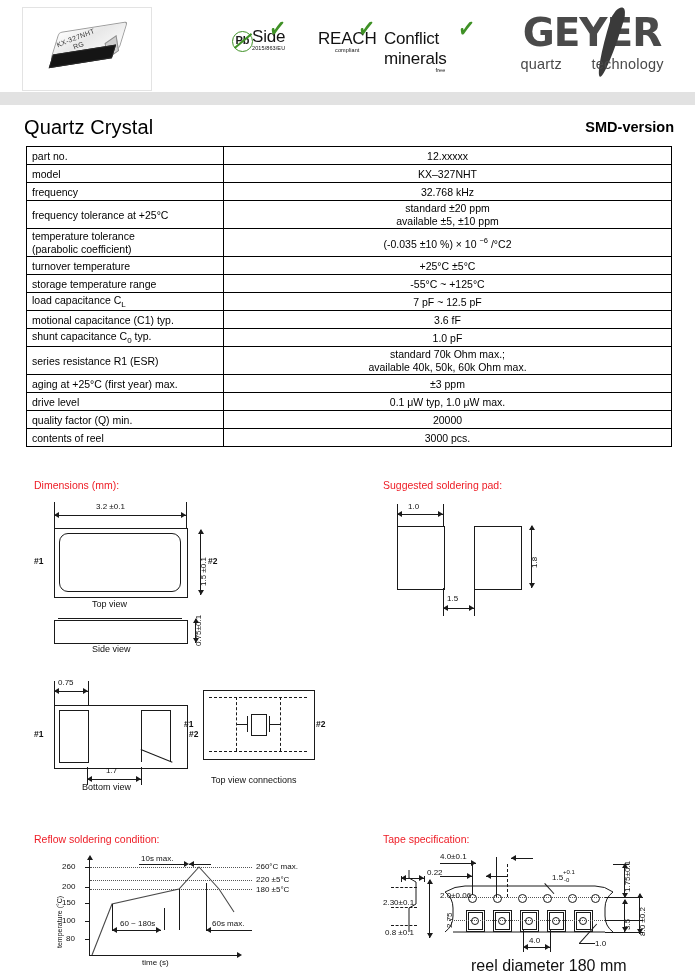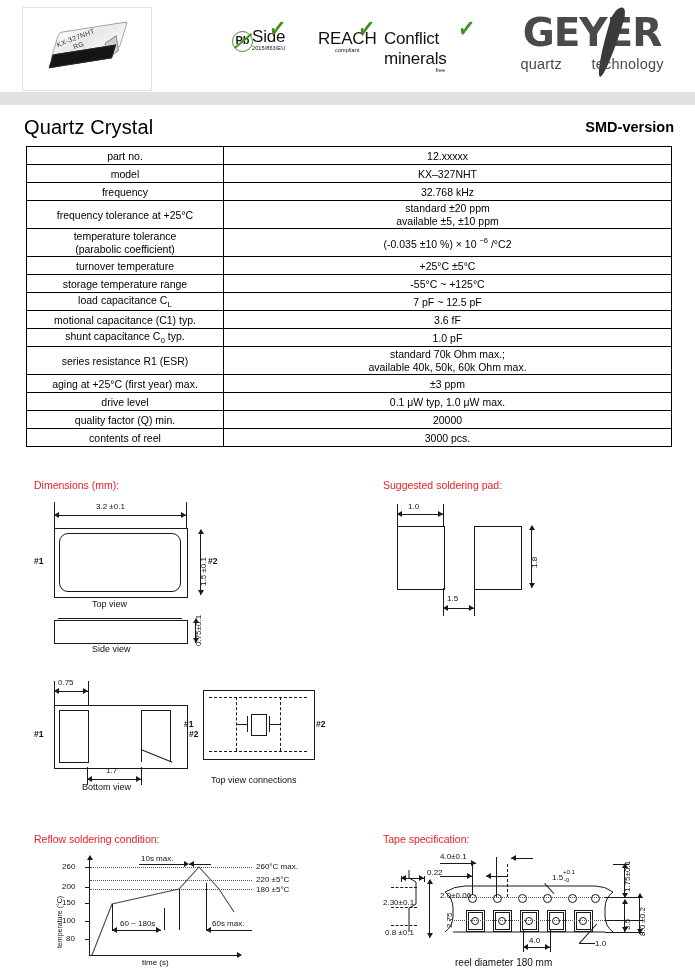--- a/index.html
+++ b/index.html
@@ -92,21 +92,20 @@
 
   
   table.spec{
     position:absolute; left:26px; top:146px;
     width:646px; border-collapse:collapse;
     font-size:10.5px;
   }
   table.spec td{
     border:1px solid #000; padding:1px 5px; vertical-align:middle;
     height:15px;
-    text-align:center;
   }
   table.spec td.k{ width:186px; }
   table.spec td.v{ text-align:center; }
   .two-line{ line-height:12.5px; }
   sub{ font-size:8px; }
   sup{ font-size:7.5px; }
 
   
   .sec-head{ position:absolute; color:#ee1c25; font-size:10.5px; }
 
@@ -524,14 +523,14 @@
   <div class="ln vl" style="left:256px; top:44px; height:40px;"></div>
   <div class="arrU" style="left:253.5px; top:43px;"></div>
   <div class="arrD" style="left:253.5px; top:79px;"></div>
   <div class="vtxt" style="left:255px; top:86px;">8.0 ±0.2</div>
 
   <div class="ln hl" style="left:230px; top:14px; width:16px;"></div>
   <div class="ln hl" style="left:222px; top:47px; width:38px;"></div>
   <div class="ln hl" style="left:222px; top:70px; width:38px;"></div>
   <div class="ln hl" style="left:222px; top:82px; width:38px;"></div>
 
-  <div class="cap" style="left:72px; top:107px; font-size:10px;">reel diameter 180 mm</div>
+  <div class="cap" style="left:88px; top:107px; font-size:16px;">reel diameter 180 mm</div>
 </div>
 
 </body></html>

